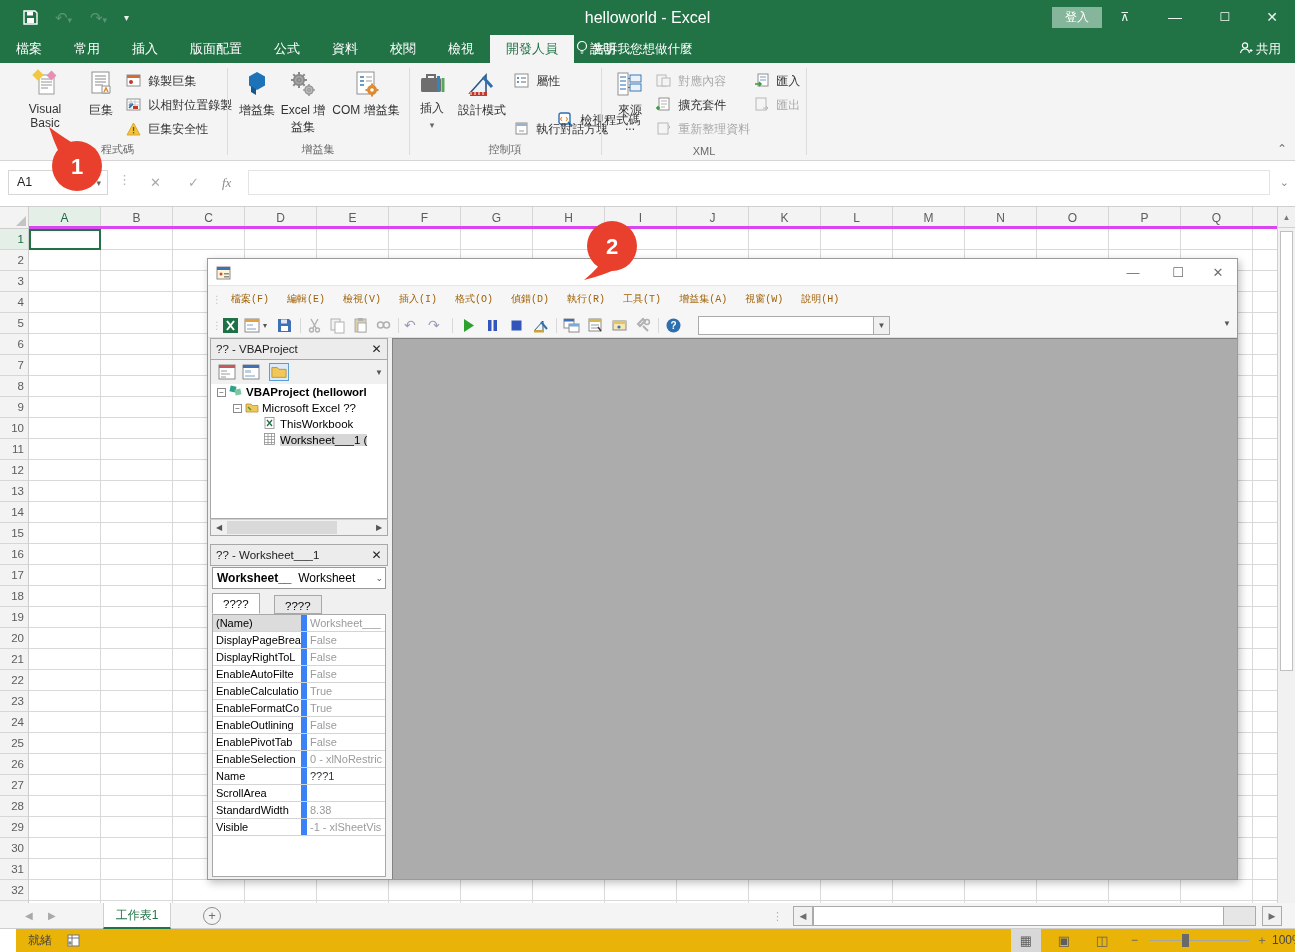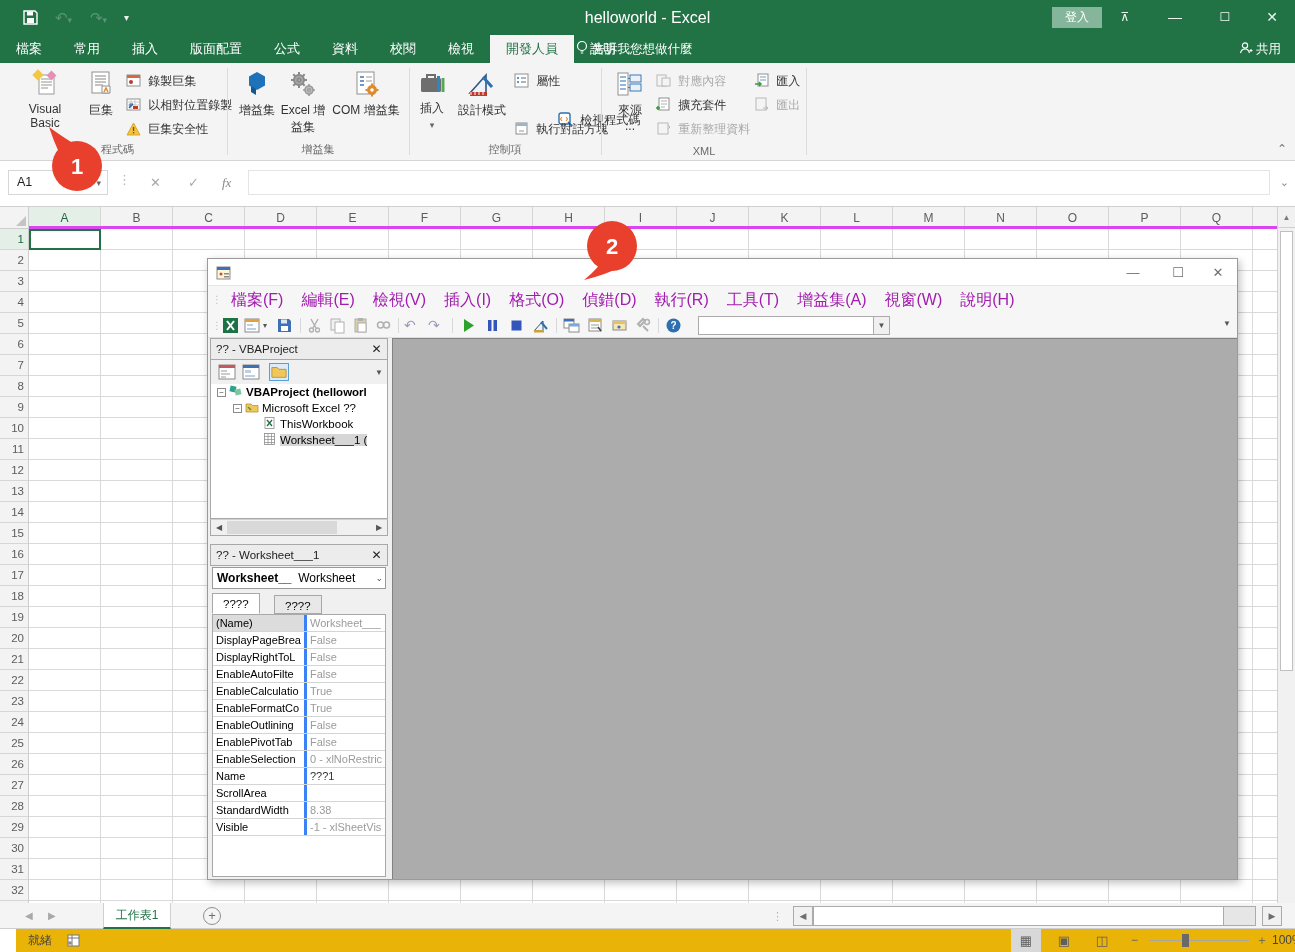--- a/index.html
+++ b/index.html
@@ -82,21 +82,21 @@
   #zoomthumb { left:1166px; top:5px; width:7px; height:13px; background:#696969; }
   #zoomin { left:1240px; top:0; line-height:23px; color:#5f5f5f; }
   #zoomlevel { left:1256px; top:0; line-height:23px; }
 
   
   #vba { left:207px; top:258px; width:1031px; height:622px; background:#f0f0f0; border:1px solid #9a9a9a; box-shadow:2px 3px 8px rgba(0,0,0,.25); }
   #vba-title { left:0; top:0; width:100%; height:27px; background:#fff; border-bottom:1px solid #e6e6e6; }
   #vba-title .t { position:absolute; left:30px; top:0; line-height:27px; font-size:12.5px; color:#555; }
   .vba-ctl { top:0; height:27px; line-height:27px; color:#707070; font-size:13px; text-align:center; width:28px; }
   #vba-menu { left:0; top:27px; width:100%; height:27px; background:#f6f6f6; }
-  .vmenu { float:left; font-size:16px; color:#a21caf; height:27px; line-height:27px; padding:0 9px; }
+  .vmenu { float:left; font-size:10px; color:#a16207; height:27px; line-height:27px; padding:0 9px;font-family:Liberation Mono, monospace; }
   .grip { color:#c3c3c3; font-size:10px; letter-spacing:-1px; }
   #vba-tools { left:0; top:54px; width:100%; height:25px; background:#f6f6f6; border-bottom:1px solid #dedede; }
   .ticon { position:absolute; top:4px; width:17px; height:17px; }
   .tsep { position:absolute; top:5px; width:1px; height:15px; background:#d9d9d9; }
   #vba-combo { left:490px; top:3px; width:192px; height:19px; background:#fff; border:1px solid #ababab; }
   #vba-combo .dd { position:absolute; right:0; top:0; width:16px; height:17px; background:#f0f0f0; border-left:1px solid #ababab; text-align:center; font-size:8px; line-height:17px; color:#555; }
   #mdi { left:184px; top:79px; width:845px; height:541px; background:#acacac; border-top:1px solid #828282; border-left:1px solid #828282; }
 
   
   .panel-cap { position:absolute; left:2px; width:178px; height:22px; background:#ececec; border:1px solid #a8a8a8; font-size:11.5px; color:#222; line-height:20px; padding-left:5px; }
@@ -114,21 +114,21 @@
   #proj-hthumb { position:absolute; left:16px; top:1px; width:110px; height:13px; background:#d9d9d9; }
 
   #prop-combo { left:4px; top:308px; width:174px; height:22px; background:#fff; border:1px solid #9a9a9a; font-size:12px; line-height:20px; padding-left:4px; color:#000; }
   #prop-combo .dd { position:absolute; right:2px; top:0; line-height:20px; font-size:9px; color:#555; }
   #prop-tabs { left:4px; top:334px; width:174px; height:21px; }
   .ptab { position:absolute; top:0; height:21px; font-size:11.5px; padding:0 10px; line-height:21px; border:1px solid #a8a8a8; }
   .ptab.on { background:#fff; border-bottom:1px solid #fff; z-index:2; left:0; }
   .ptab.off { background:#e8e8e8; left:62px; top:2px; height:19px; z-index:1; }
   #prop-grid { left:4px; top:355px; width:174px; height:263px; background:#fff; border:1px solid #a8a8a8; overflow:hidden; }
   .prow { height:17px; line-height:16px; font-size:11px; border-bottom:1px solid #d4d4d4; white-space:nowrap; overflow:hidden; }
-  .prow .n { display:inline-block; width:94px; height:17px; border-right:3px solid #3b82f6; padding-left:3px; overflow:hidden; color:#000; }
+  .prow .n { display:inline-block; width:94px; height:17px; border-right:6px solid #3b82f6; padding-left:3px; overflow:hidden; color:#000; }
   .prow .v { display:inline-block; width:75px; height:17px; padding-left:3px; overflow:hidden; color:#9b9b9b; }
   .prow.sel .n { background:#dcdcdc; }
   .prow .v.dark { color:#333; }
 
   
   .badge { pointer-events:none; }
   .badge text { font:bold 22px "Liberation Sans",sans-serif; fill:#fff; }
 </style>
 </head>
 <body>

